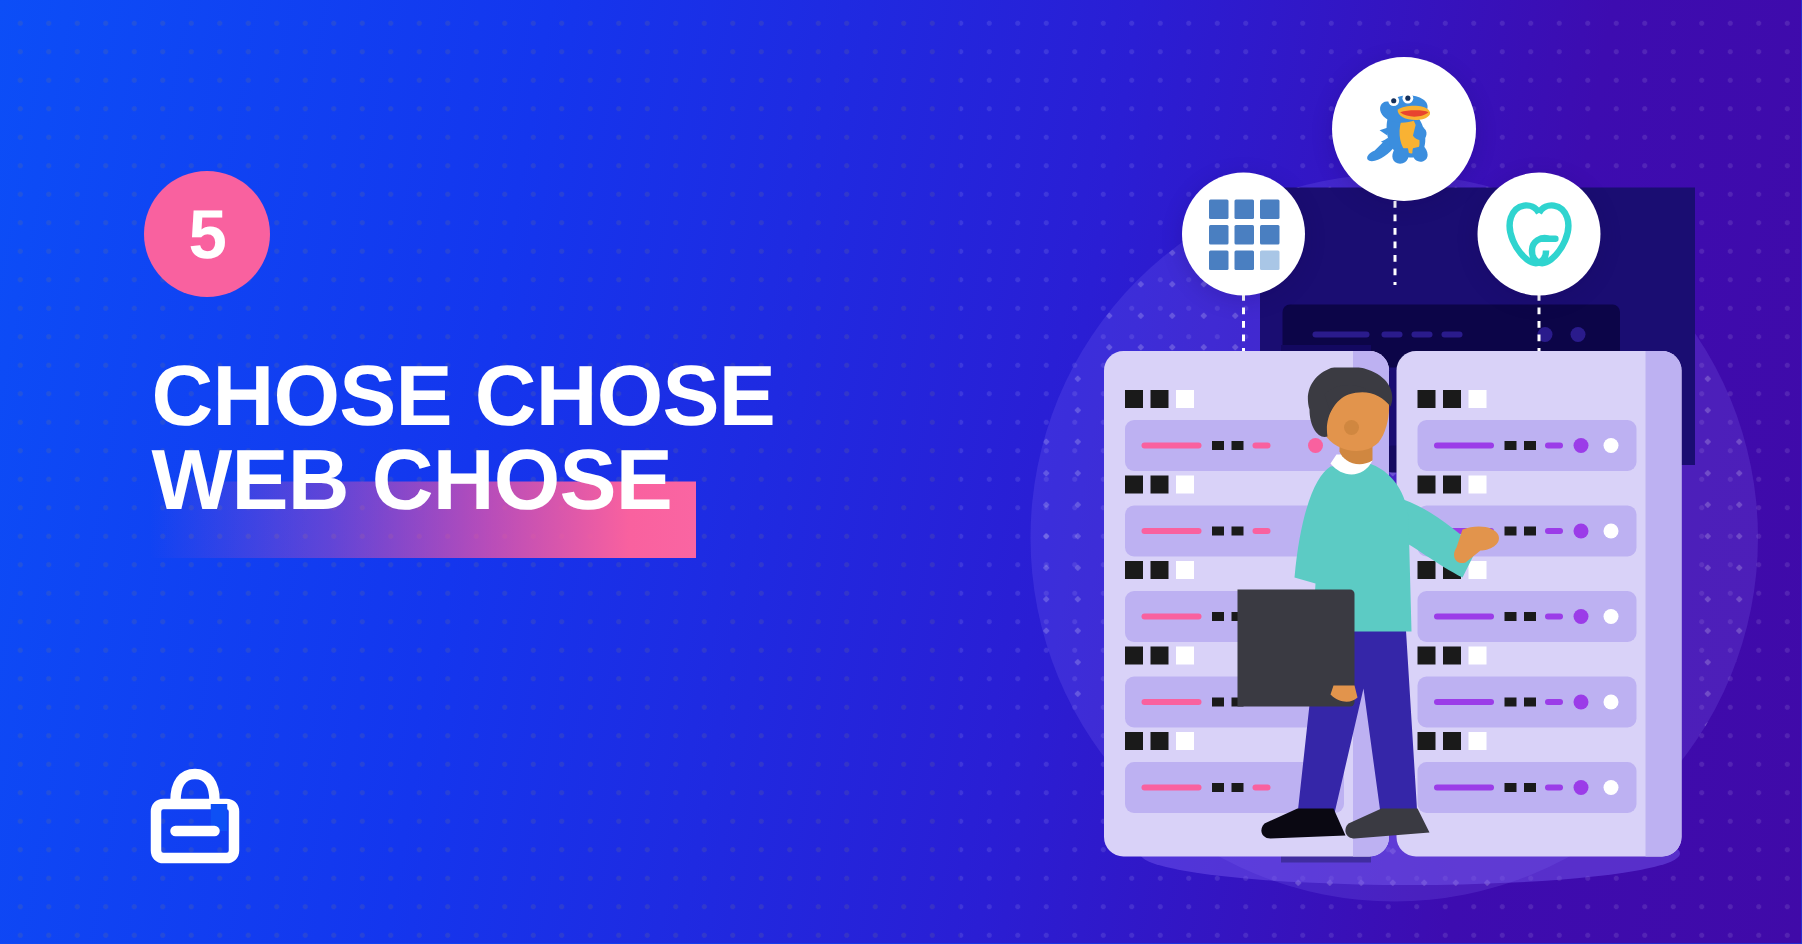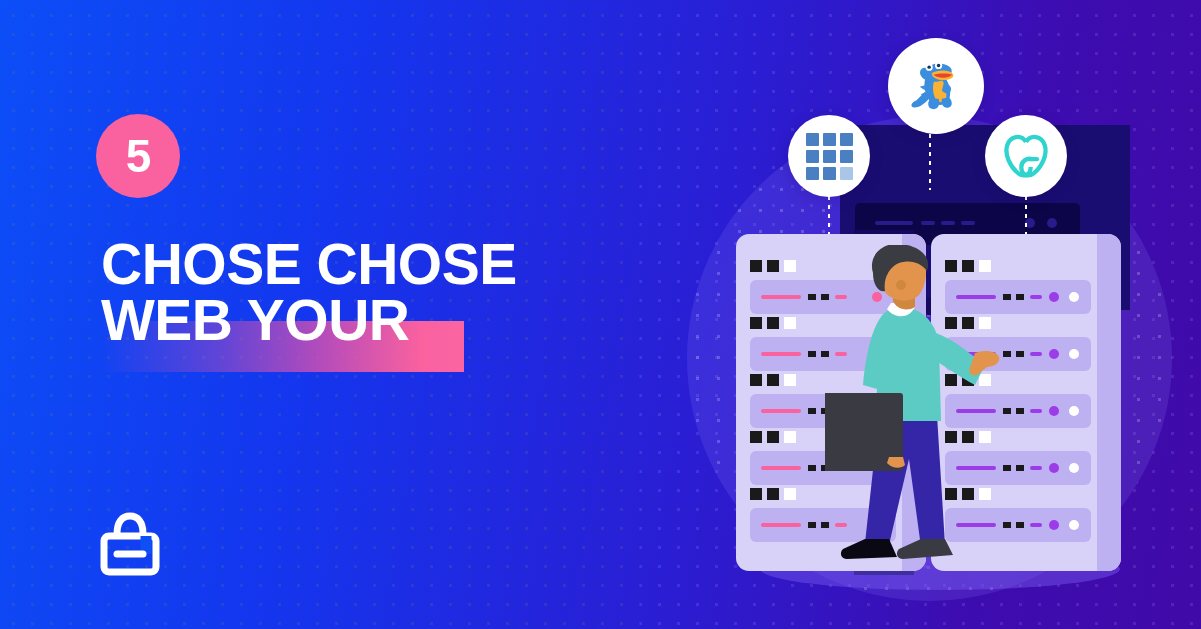--- a/index.html
+++ b/index.html
@@ -113,21 +113,21 @@
   <div class="dots-dark"></div>
 
   <div class="badge">
     <span>5</span>
   </div>
 
   <div class="hl-bar"></div>
 
   <div class="headline">
     <span class="hl-line">CHOSE CHOSE</span>
-    <span class="hl-line">WEB YOUR</span>
+    <span class="hl-line">WEB CHOSE</span>
   </div>
 
   <div class="logo">
     <svg viewBox="0 0 62 66" width="62" height="66">
       <path d="M18 22 C18 10 23 4 31 4 C39 4 44 10 44 22" fill="none" stroke="#fff" stroke-width="7" stroke-linecap="round"></path>
       <path d="M10 24 L52 24 C55 24 57 26 57 29 L57 55 C57 58 55 60 52 60 L10 60 C7 60 5 58 5 55 L5 29 C5 26 7 24 10 24 Z" fill="none" stroke="#fff" stroke-width="7" stroke-linejoin="round"></path>
       <path d="M47 24 L47 42" fill="none" stroke="#0e50f5" stroke-width="11" stroke-linecap="butt"></path>
       <path d="M18 42 L44 42" fill="none" stroke="#fff" stroke-width="7" stroke-linecap="round"></path>
     </svg>
   </div>

